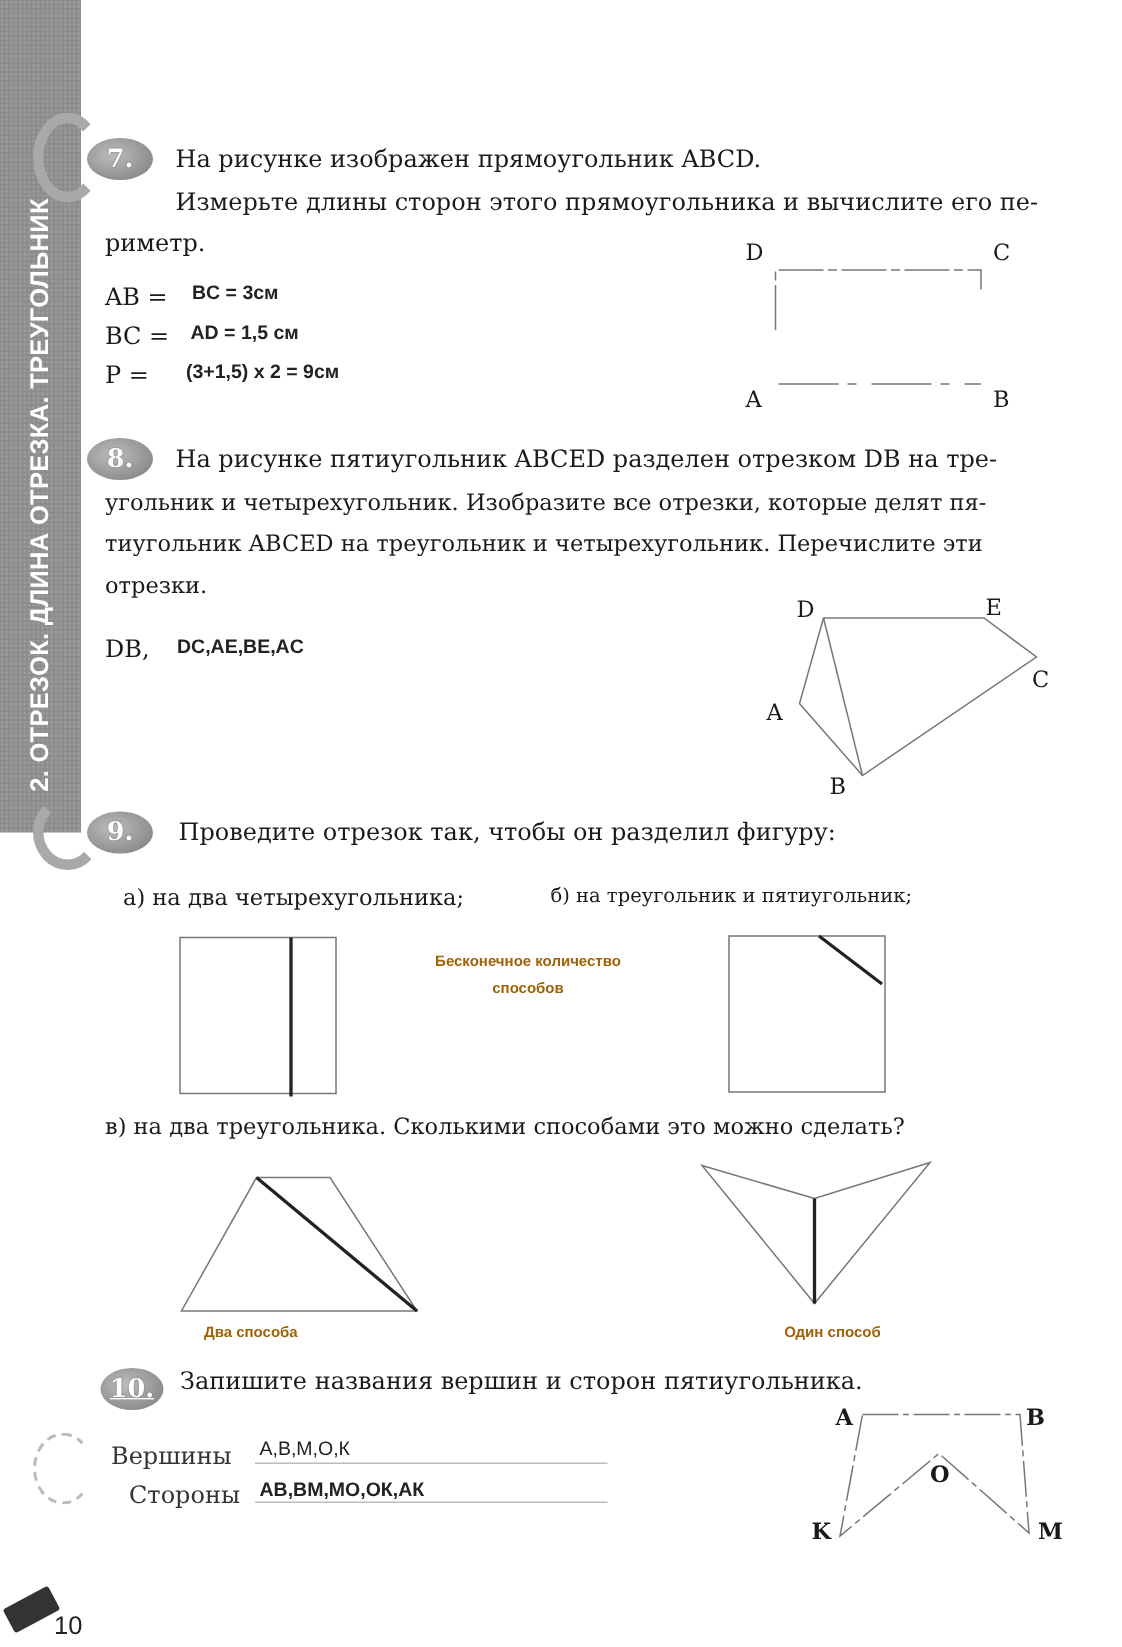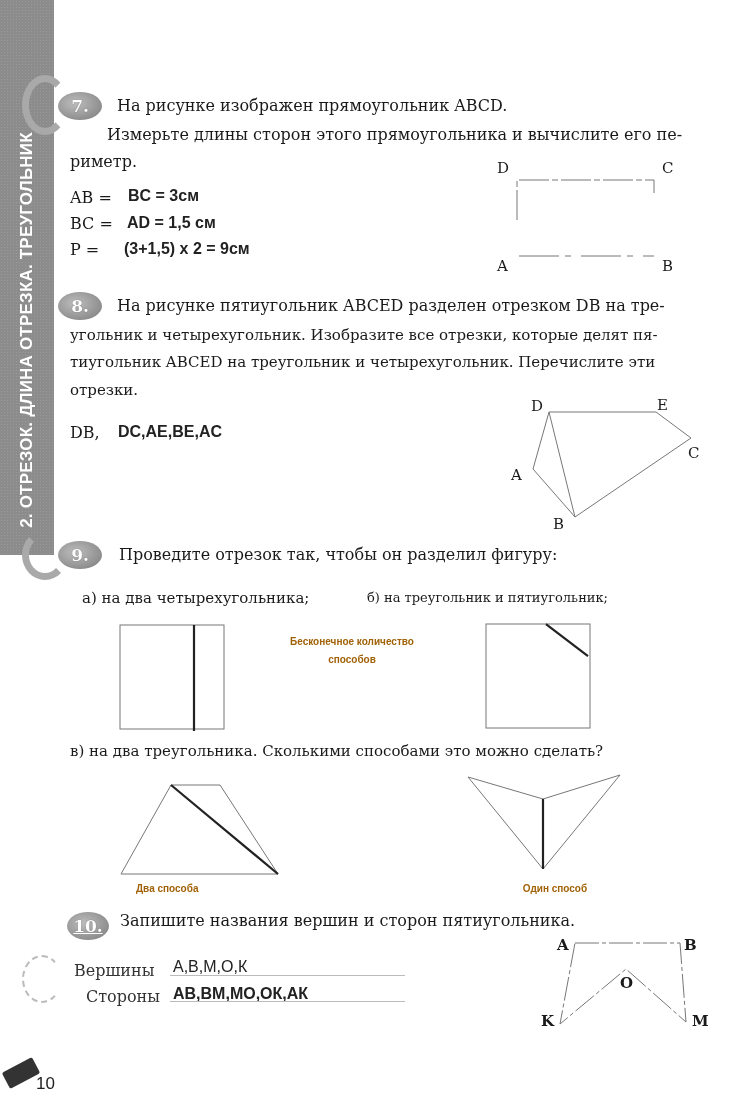--- a/index.html
+++ b/index.html
@@ -27,21 +27,21 @@
 
   .badge {
     position: absolute; width: 44px; height: 28px; border-radius: 50%;
     background: radial-gradient(ellipse at 40% 40%, #bdbdbd, #7a7a7a);
     color: #ffffff; font-family: "DejaVu Serif", serif; font-weight: bold;
     font-size: 17px; display: flex; align-items: center; justify-content: center;
     text-shadow: 0 0 1px #555;
   }
 
   .t { position: absolute; font-size: 16px; line-height: 20px; white-space: nowrap; }
-  .hand { position: absolute; font-family: "Liberation Sans", sans-serif; font-weight: bold; font-size: 16px; color: #222; white-space: nowrap; }
+  .hand { position: absolute; font-family: "Liberation Sans", sans-serif; font-weight: bold; font-size: 13px; color: #222; white-space: nowrap; }
   .lbl { position: absolute; font-size: 15px; font-family: "DejaVu Serif", serif; }
   .cap { position: absolute; font-family: "Liberation Sans", sans-serif; font-weight: bold; font-size: 10px; color: #a16207; white-space: nowrap; text-align: center; }
 
   svg.fig { position: absolute; overflow: visible; }
   svg.fig line, svg.fig polyline, svg.fig polygon, svg.fig rect { fill: none; stroke: #777; stroke-width: 1; }
   svg.fig .bold { stroke: #222; stroke-width: 2.2; }
 
   .answer-line { position: absolute; height: 1px; background: #bbb; }
 
   .page-number { position: absolute; left: 36px; top: 1074px; font-family: "Liberation Sans", sans-serif; font-size: 17px; color: #222; }
@@ -55,21 +55,21 @@
 <body>
 
 <div class="sidebar">
   <div class="sidebar-ring ring-top"></div>
   <div class="sidebar-ring ring-bottom"></div>
   <div class="sidebar-title">2. ОТРЕЗОК. ДЛИНА ОТРЕЗКА. ТРЕУГОЛЬНИК</div>
 </div>
 
 <div class="badge" style="left:58px; top:92px;">7.</div>
 <div class="t" style="left:117px; top:96px;">На рисунке изображен прямоугольник ABCD.</div>
-<div class="t" style="left:107px; top:125px;">Измерьте длины сторон этого прямоугольника и вычислите его пе-</div>
+<div class="t" style="left:117px; top:125px;">Измерьте длины сторон этого прямоугольника и вычислите его пе-</div>
 <div class="t" style="left:70px; top:152px;">риметр.</div>
 
 <div class="t" style="left:70px; top:188px;">AB =</div>
 <div class="hand" style="left:128px; top:187px;">BC =  3см</div>
 <div class="t" style="left:70px; top:214px;">BC =</div>
 <div class="hand" style="left:127px; top:214px;">AD =  1,5 см</div>
 <div class="t" style="left:70px; top:240px;">P =</div>
 <div class="hand" style="left:124px; top:240px;">(3+1,5)  x 2 = 9см</div>
 
 <div class="lbl" style="left:497px; top:159px;">D</div>

